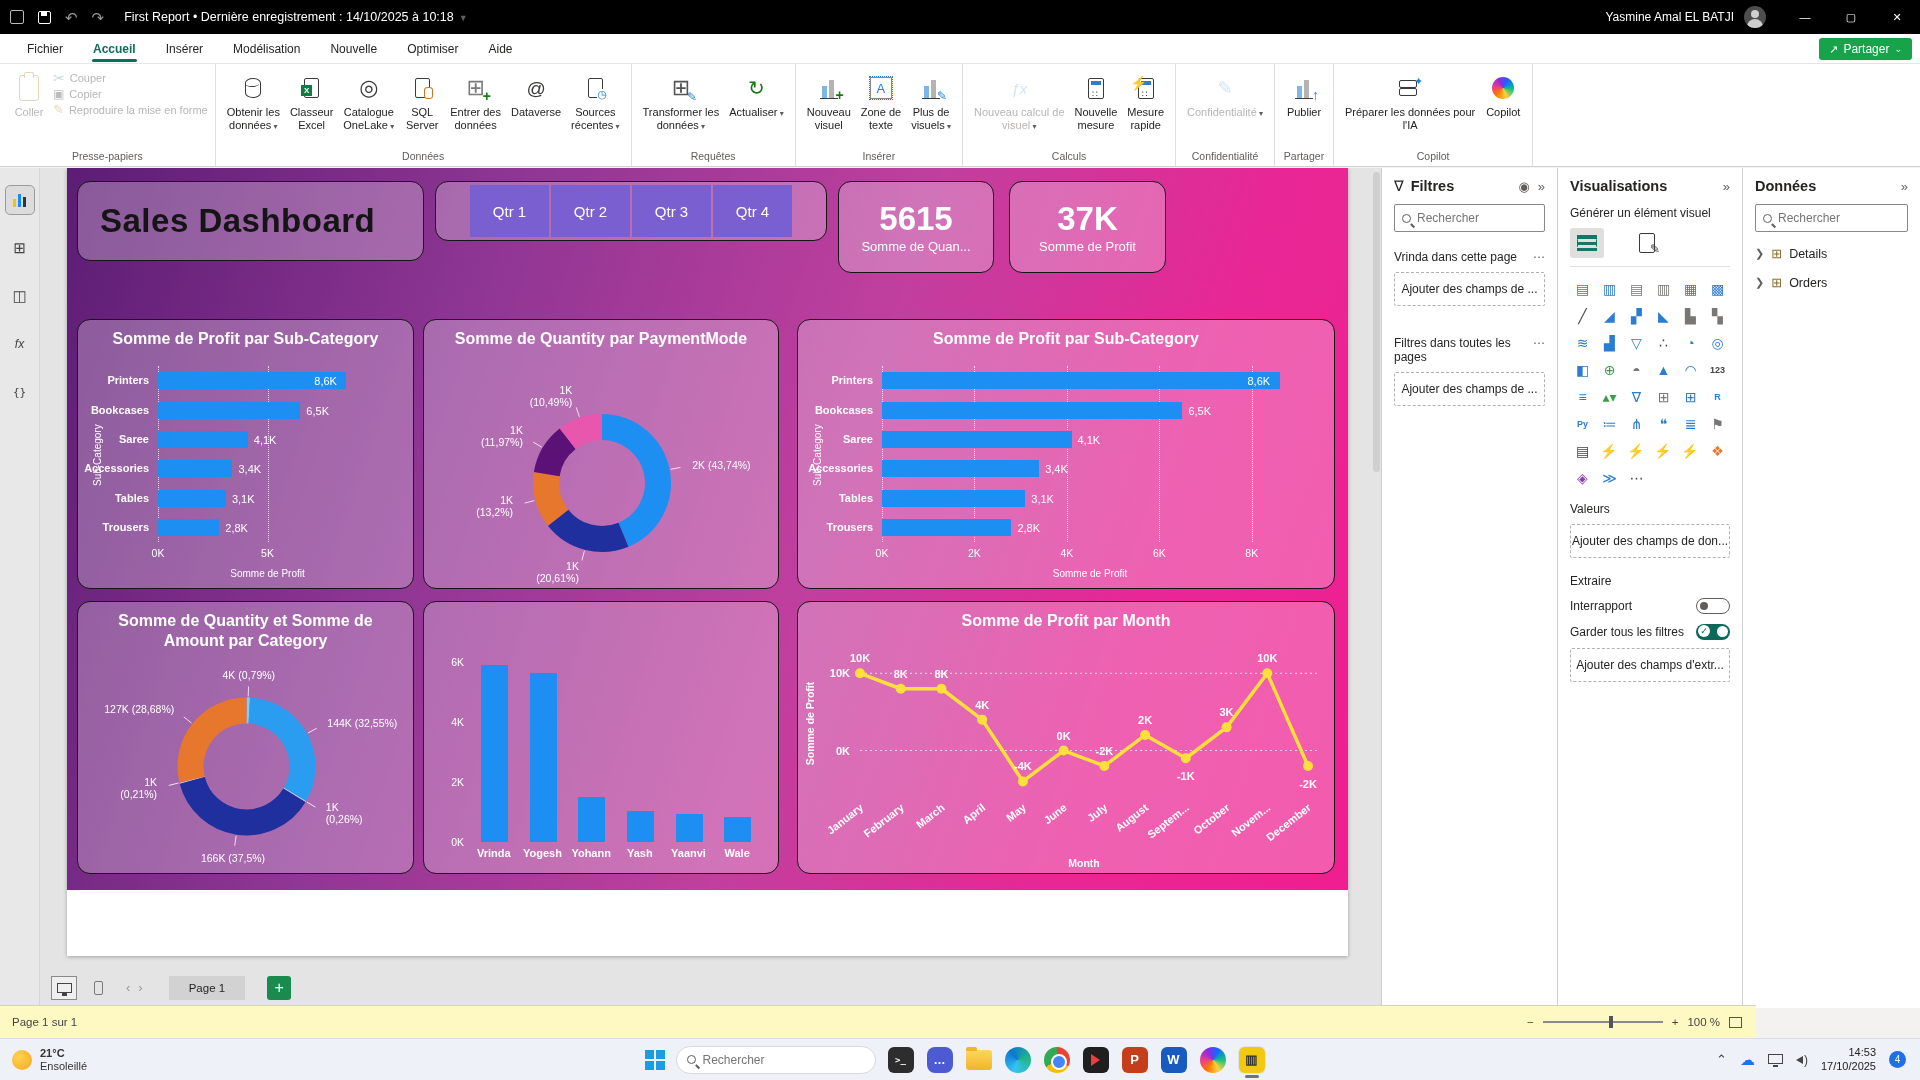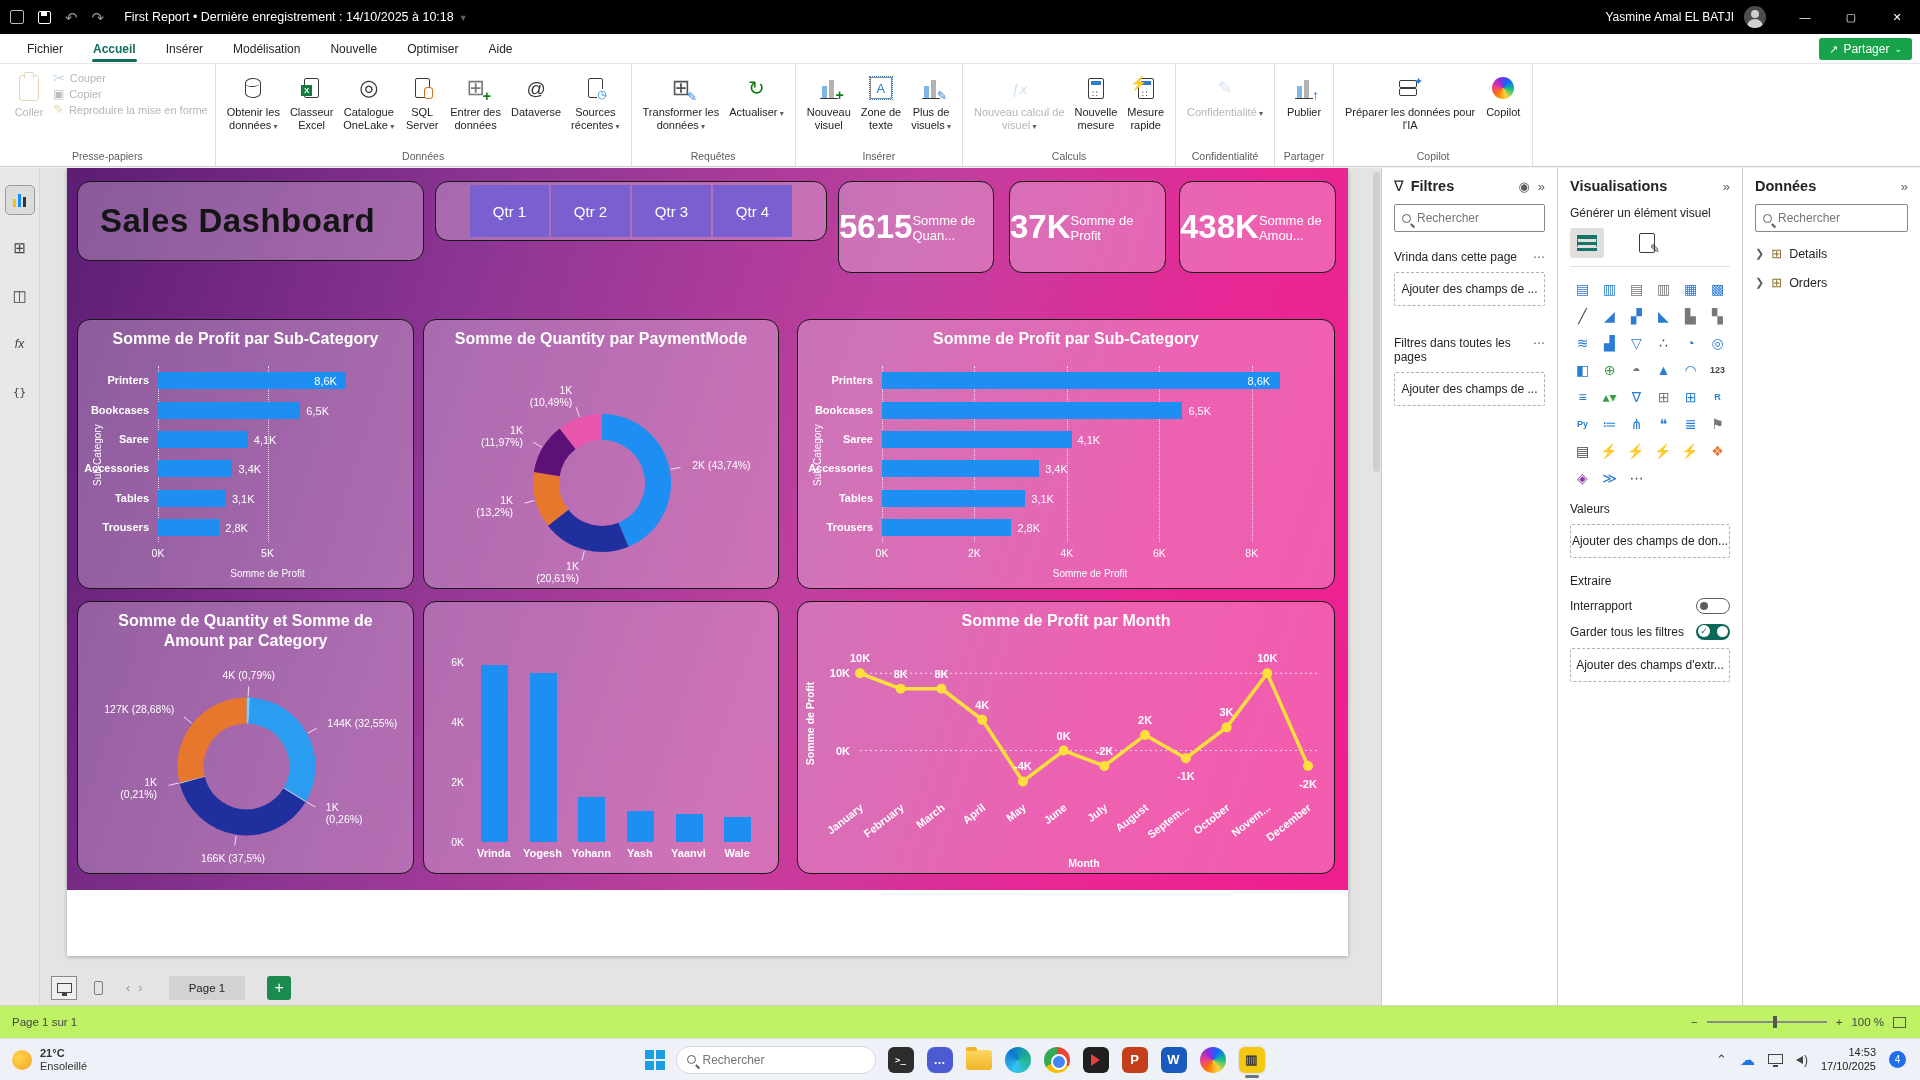--- a/index.html
+++ b/index.html
@@ -84,21 +84,21 @@
   
   #workspace { position:absolute; left:40px; top:168px; width:1341px; height:802px; background:#e4e4e4; overflow:hidden; }
   #report-page { position:absolute; left:27px; top:0px; width:1281px; height:788px; background:#fff; box-shadow:0 1px 4px rgba(0,0,0,.28); }
   #dashboard { position:absolute; left:0; top:0; width:1281px; height:722px; background:linear-gradient(108deg,#5c1d74 0%,#8f3694 30%,#c13f9e 58%,#e82795 80%,#f01e90 100%); overflow:hidden; }
   .dcard { position:absolute; background:rgba(255,255,255,.27); border:1.6px solid #161616; border-radius:13px; }
   .viz-title { color:#fff; font-weight:bold; font-size:16px; text-align:center; padding-top:9px; line-height:20px; }
   #title-card { display:flex; align-items:center; padding-left:22px; }
   #dash-title { font-size:33px; font-weight:800; color:#151515; letter-spacing:.5px; }
   #slicer-card { display:flex; align-items:center; gap:2px; padding:0 34px; }
   .qtr-btn { flex:1; height:52px; background:#7a5fd0; color:#fff; font-size:15px; display:flex; align-items:center; justify-content:center; }
-  .kpi-card { display:flex; flex-direction:row; align-items:center; justify-content:center; }
+  .kpi-card { display:flex; flex-direction:column; align-items:center; justify-content:center; }
   .kpi-value { color:#fff; font-size:33px; font-weight:bold; line-height:36px; }
   .kpi-label { color:#fff; font-size:13px; margin-top:2px; }
   .hbar-label { position:absolute; color:#fff; font-weight:bold; font-size:11px; text-align:right; }
   .hbar { position:absolute; background:#1e8ff2; }
   .hbar-val { position:absolute; color:#fff; font-size:11px; }
   .vgrid { position:absolute; border-left:1px dotted rgba(255,255,255,.75); width:0; }
   .tick { position:absolute; color:#fff; font-size:10.5px; transform:translateX(-50%); }
   .axis-x { position:absolute; color:#fff; font-size:10px; text-align:center; }
   .axis-y { position:absolute; color:#fff; font-size:10px; transform:rotate(-90deg); transform-origin:left top; white-space:nowrap; }
   .vbar { position:absolute; background:#1e8ff2; }
@@ -144,21 +144,21 @@
   
   #page-strip { position:absolute; left:40px; top:970px; width:1341px; height:35px; background:#e4e4e4; display:flex; align-items:center; gap:10px; padding-left:12px; }
   .view-ic { width:24px; height:22px; display:flex; align-items:center; justify-content:center; }
   .view-ic.sel { outline:1px solid #8a8a8a; background:#efefef; }
   .monitor { width:15px; height:10px; border:1.5px solid #444; position:relative; }
   .monitor::after { content:""; position:absolute; left:4px; bottom:-4px; width:5px; height:2.5px; background:#444; }
   .phone { width:9px; height:14px; border:1.5px solid #7a7a7a; border-radius:2px; }
   .pg-arrows { color:#9a9a9a; font-size:13px; letter-spacing:8px; margin-left:6px; }
   #page-tab { background:#d2d2d2; height:24px; display:flex; align-items:center; padding:0 20px; font-size:11.5px; margin-left:8px; }
   #add-page { width:24px; height:24px; background:#1a8a4e; color:#fff; border-radius:3px; display:flex; align-items:center; justify-content:center; font-size:16px; margin-left:12px; }
-  #statusbar { position:absolute; left:0; top:1005px; width:1920px; height:33px; background:#bef264; border-top:1px solid #d1d1d1; display:flex; align-items:center; font-size:11.5px; color:#444; }
+  #statusbar { position:absolute; left:0; top:1005px; width:1756px; height:33px; background:#fef9c3; border-top:1px solid #d1d1d1; display:flex; align-items:center; font-size:11.5px; color:#444; }
   #statusbar .spage { padding-left:12px; }
   .zoomctl { margin-left:auto; display:flex; align-items:center; gap:9px; padding-right:14px; }
   .ztrack { width:120px; height:1.5px; background:#8a8a8a; position:relative; }
   .zthumb { position:absolute; left:55%; top:-5px; width:4px; height:12px; background:#555; }
   .fit-ico { width:13px; height:11px; border:1.5px solid #555; }
 
   
   #taskbar { position:absolute; left:0; top:1038px; width:1920px; height:42px; background:#eef1f7; border-top:1px solid #d9dce2; display:flex; align-items:center; }
   #tb-weather { display:flex; align-items:center; gap:8px; padding-left:12px; width:230px; }
   .sun { width:20px; height:20px; border-radius:50%; background:radial-gradient(circle at 35% 35%, #ffd34d, #f5a623); }
@@ -553,24 +553,20 @@
           <div class="qtr-btn">Qtr 3</div>
           <div class="qtr-btn">Qtr 4</div>
         </div>
         <div class="dcard kpi-card" style="left: 771px; top: 13px; width: 156px; height: 92px;">
           <div class="kpi-value">5615</div>
           <div class="kpi-label">Somme de Quan...</div>
         </div>
         <div class="dcard kpi-card" style="left: 942px; top: 13px; width: 157px; height: 92px;">
           <div class="kpi-value">37K</div>
           <div class="kpi-label">Somme de Profit</div>
-        </div>
-        <div class="dcard kpi-card" style="left: 1112px; top: 13px; width: 157px; height: 92px;">
-          <div class="kpi-value">438K</div>
-          <div class="kpi-label">Somme de Amou...</div>
         </div>
         <div class="dcard" style="left: 10px; top: 151px; width: 337px; height: 270px;">
           <div class="viz-title" style="padding: 9px 30px 0px;">Somme de Profit par Sub-Category</div>
           <div class="vgrid" style="left: 80px; top: 46px; height: 176px;"></div>
           <div class="tick" style="left: 80px; top: 227px;">0K</div>
           <div class="vgrid" style="left: 189.5px; top: 46px; height: 176px;"></div>
           <div class="tick" style="left: 189.5px; top: 227px;">5K</div>
           <div class="hbar-label" style="left: 0px; width: 71px; top: 54.1667px;">Printers</div>
           <div class="hbar" style="left: 80px; top: 52.1667px; width: 188.34px; height: 17px; background: rgb(30, 143, 242);"></div>
           <div class="hbar-val" style="left: 236.34px; top: 55.1667px;">8,6K</div>

